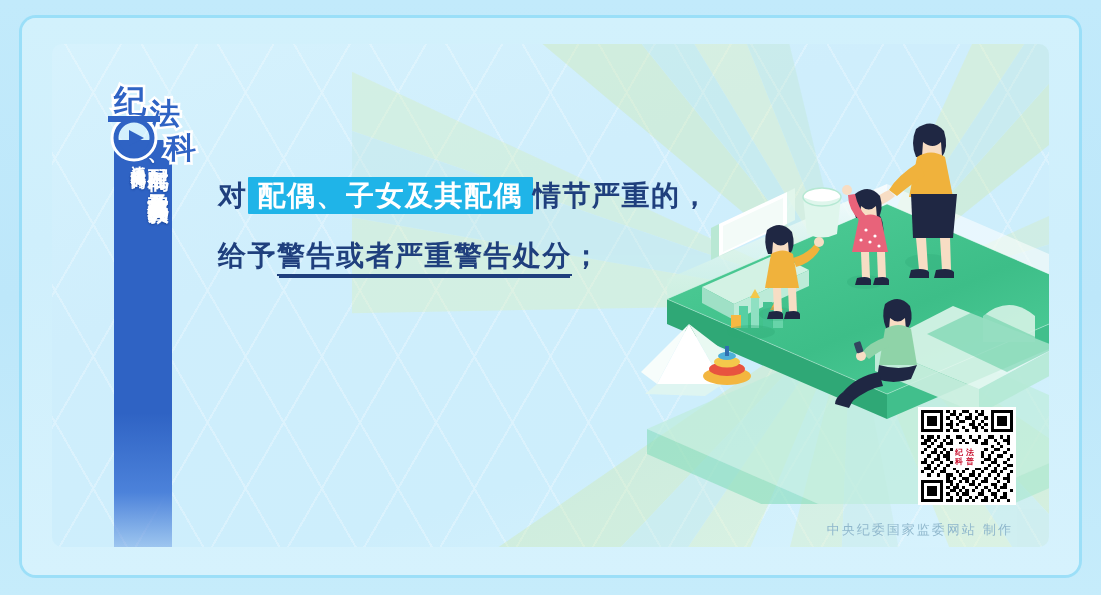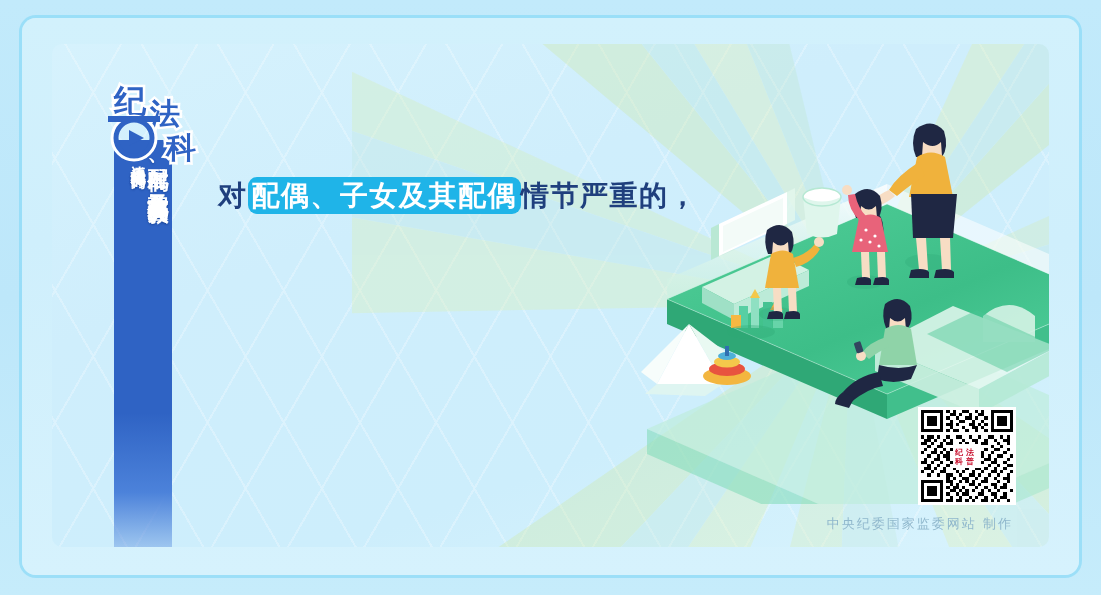--- a/index.html
+++ b/index.html
@@ -59,38 +59,38 @@
   .vcol.sub{font-size:15px;padding-top:4px;margin-right:1px;}
 
   
   .body-text{position:absolute;left:166px;top:122px;width:520px;z-index:4;}
   .line{
     height:60px;line-height:60px;white-space:nowrap;
     font-family:"DejaVu Serif","Liberation Serif",serif;
     font-weight:bold;font-size:28px;color:#1f3f7d;letter-spacing:1.5px;
   }
   .hl{
-    background:#1fb4e8;color:#ffffff;padding:2px 4px;border-radius:9px;
+    background:#1fb4e8;color:#ffffff;padding:2px 10px;border-radius:1px;
     box-decoration-break:clone;-webkit-box-decoration-break:clone;
   }
   .ul{
     border-bottom:2px solid #1f3f7d;padding-bottom:2px;
     box-shadow:0 4px 0 -2px #1f3f7d;
   }
   
   .qr{position:absolute;right:33px;bottom:42px;width:98px;height:98px;background:#fff;padding:3px;box-sizing:border-box;z-index:6;}
   .qr-inner{position:relative;width:100%;height:100%;}
   .qr-logo{
     position:absolute;left:50%;top:50%;transform:translate(-50%,-50%);
     width:26px;height:22px;background:#fff;border:1px solid #fff;
     display:flex;align-items:center;justify-content:center;
   }
   
   .footer{
-    position:absolute;right:36px;bottom:14px;z-index:6;
+    position:absolute;right:36px;bottom:8px;z-index:6;
     font-family:"DejaVu Sans",sans-serif;font-size:13px;color:#8fb7cc;letter-spacing:2px;text-align:right;
   }
 </style>
 </head>
 <body>
 
 <div class="poster">
 
   <div class="frame">
     <div class="stage">
@@ -294,20 +294,21 @@
 
       <div class="banner">
         <div class="banner-cols">
           <div class="vcol main">对配偶、子女及其配偶失管失教</div>
           <div class="vcol sub">违反生活纪律的行为：</div>
         </div>
       </div>
 
       <div class="body-text">
         <div class="line"><span>对</span><span class="hl">配偶、子女及其配偶</span><span>情节严重的，</span></div>
+        <div class="line"><span>给予</span><span class="ul">警告或者严重警告处分</span><span>；</span></div>
       </div>
 
       <div class="qr">
         <div class="qr-inner">
           <svg width="92" height="92" viewBox="0 0 29 29" shape-rendering="crispEdges">
             <rect width="29" height="29" fill="#ffffff"></rect>
             <g fill="#000000">
               <rect x="0" y="0" width="7" height="1"></rect>
                 <rect x="0" y="6" width="7" height="1"></rect>
               <rect x="0" y="0" width="1" height="7"></rect>

